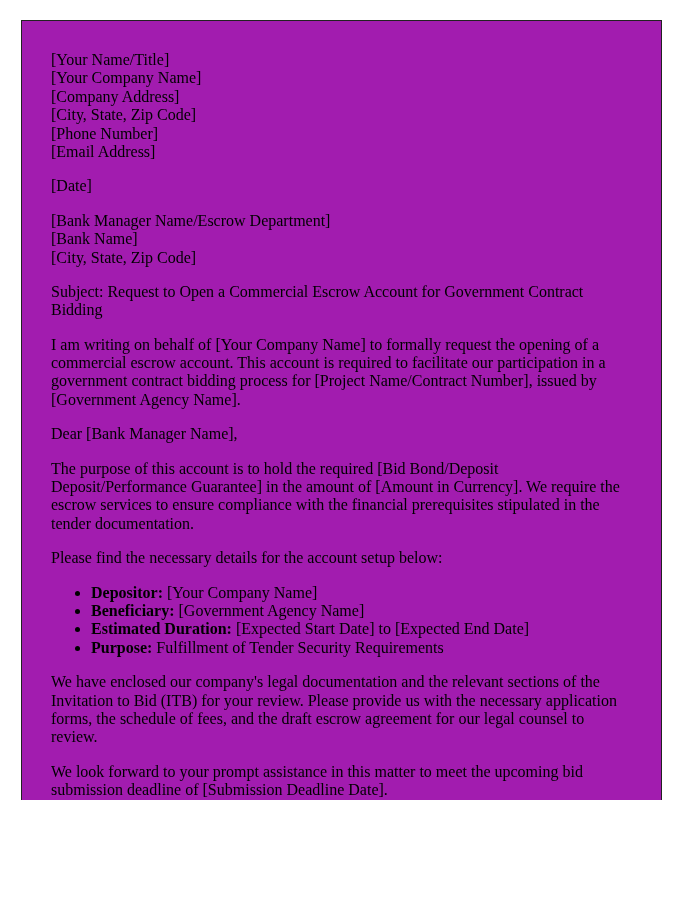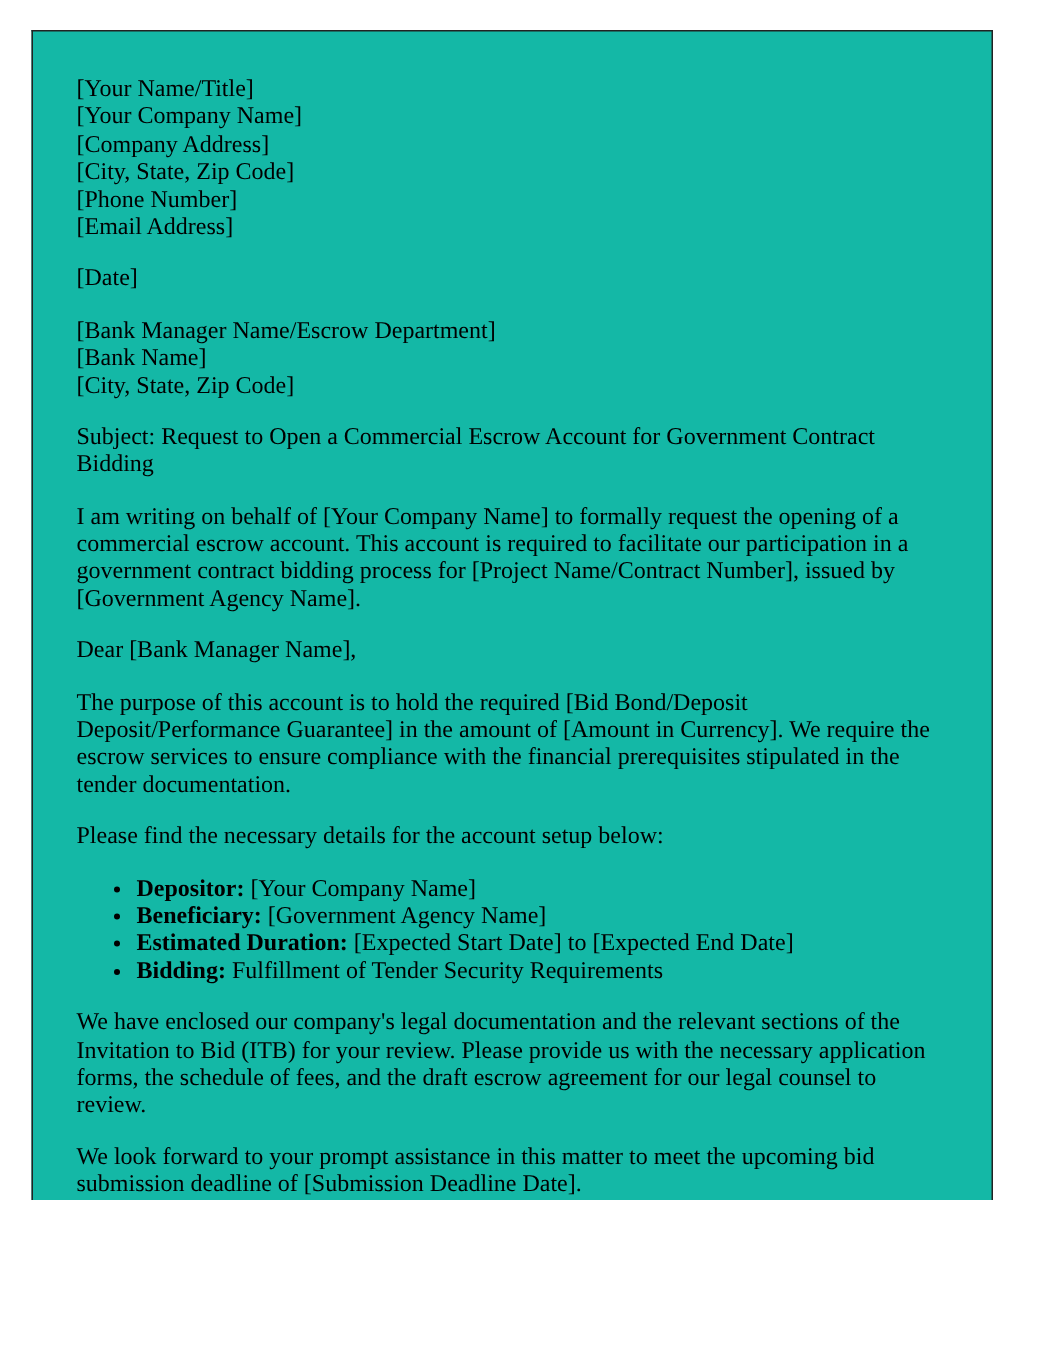--- a/index.html
+++ b/index.html
@@ -18,21 +18,21 @@
     position: absolute;
     left: 21px;
     top: 20px;
     width: 641px;
     height: 780px;
     box-sizing: border-box;
     border: 1.5px solid #222222;
     border-bottom: none;
     padding: 14px 40px 0 29px;
     overflow: hidden;
-    background: #14b8a6;
+    background: #a21caf;
     color: #000000;
     font-family: "Liberation Serif", "DejaVu Serif", serif;
     font-size: 16px;
     line-height: 1.15;
   }
   .letter p {
     margin: 16px 0;
   }
   .line {
     display: block;
@@ -82,21 +82,21 @@
     <p>Dear [Bank Manager Name],</p>
 
     <p>The purpose of this account is to hold the required [Bid Bond/Deposit Deposit/Performance Guarantee] in the amount of [Amount in Currency]. We require the escrow services to ensure compliance with the financial prerequisites stipulated in the tender documentation.</p>
 
     <p>Please find the necessary details for the account setup below:</p>
 
     <ul>
       <li><span class="bullet-label">Depositor:</span><span> [Your Company Name]</span></li>
       <li><span class="bullet-label">Beneficiary:</span><span> [Government Agency Name]</span></li>
       <li><span class="bullet-label">Estimated Duration:</span><span> [Expected Start Date] to [Expected End Date]</span></li>
-      <li><span class="bullet-label">Bidding:</span><span> Fulfillment of Tender Security Requirements</span></li>
+      <li><span class="bullet-label">Purpose:</span><span> Fulfillment of Tender Security Requirements</span></li>
     </ul>
 
     <p>We have enclosed our company's legal documentation and the relevant sections of the Invitation to Bid (ITB) for your review. Please provide us with the necessary application forms, the schedule of fees, and the draft escrow agreement for our legal counsel to review.</p>
 
     <p>We look forward to your prompt assistance in this matter to meet the upcoming bid submission deadline of [Submission Deadline Date].</p>
 
   </div>
 </div>
 
 </body></html>

